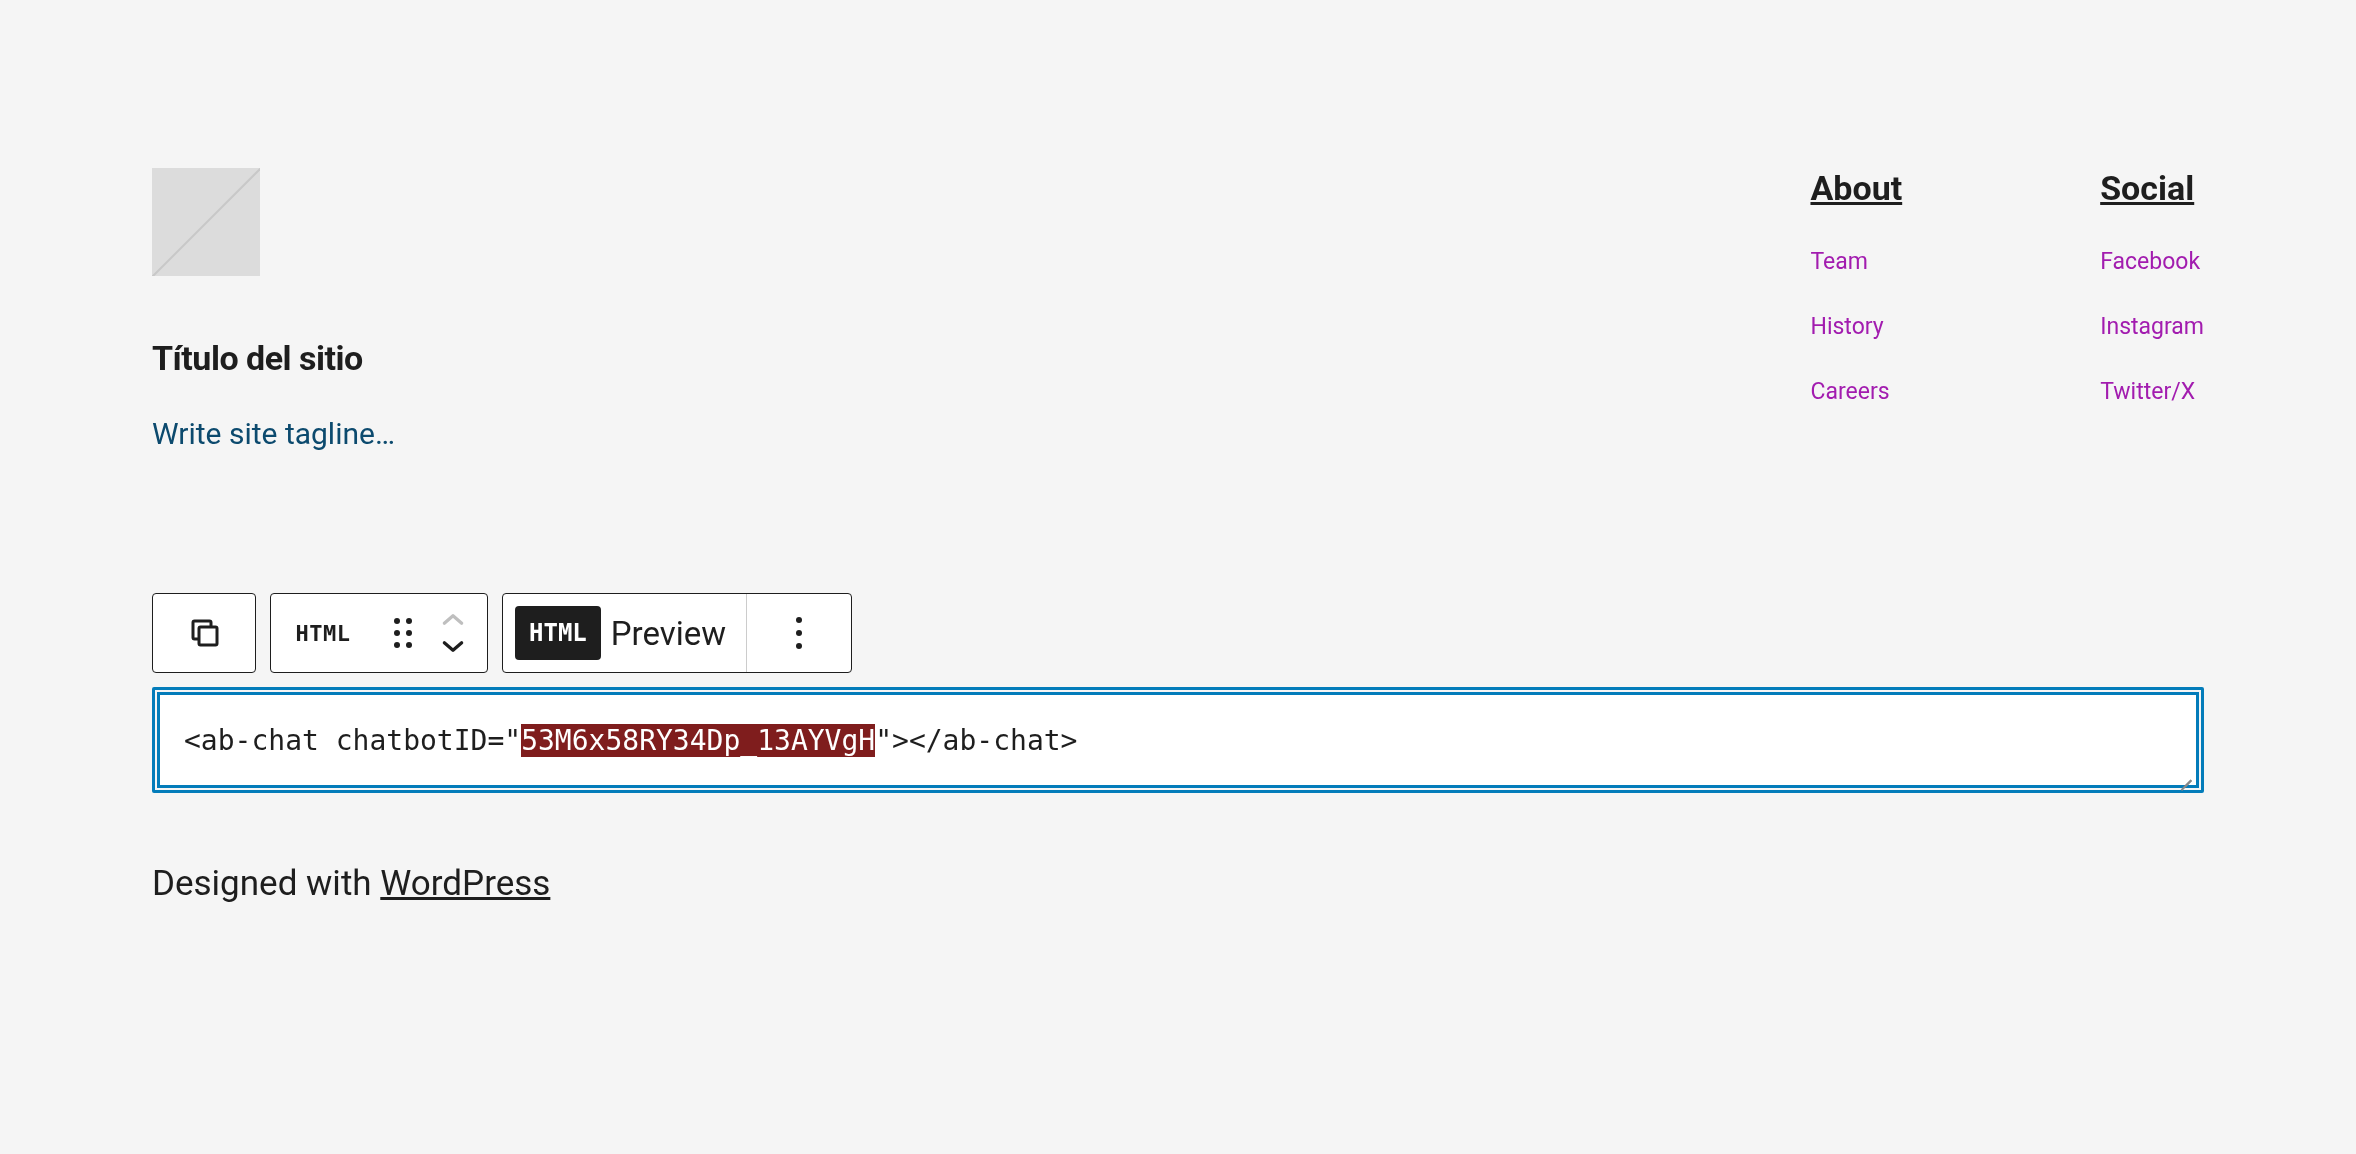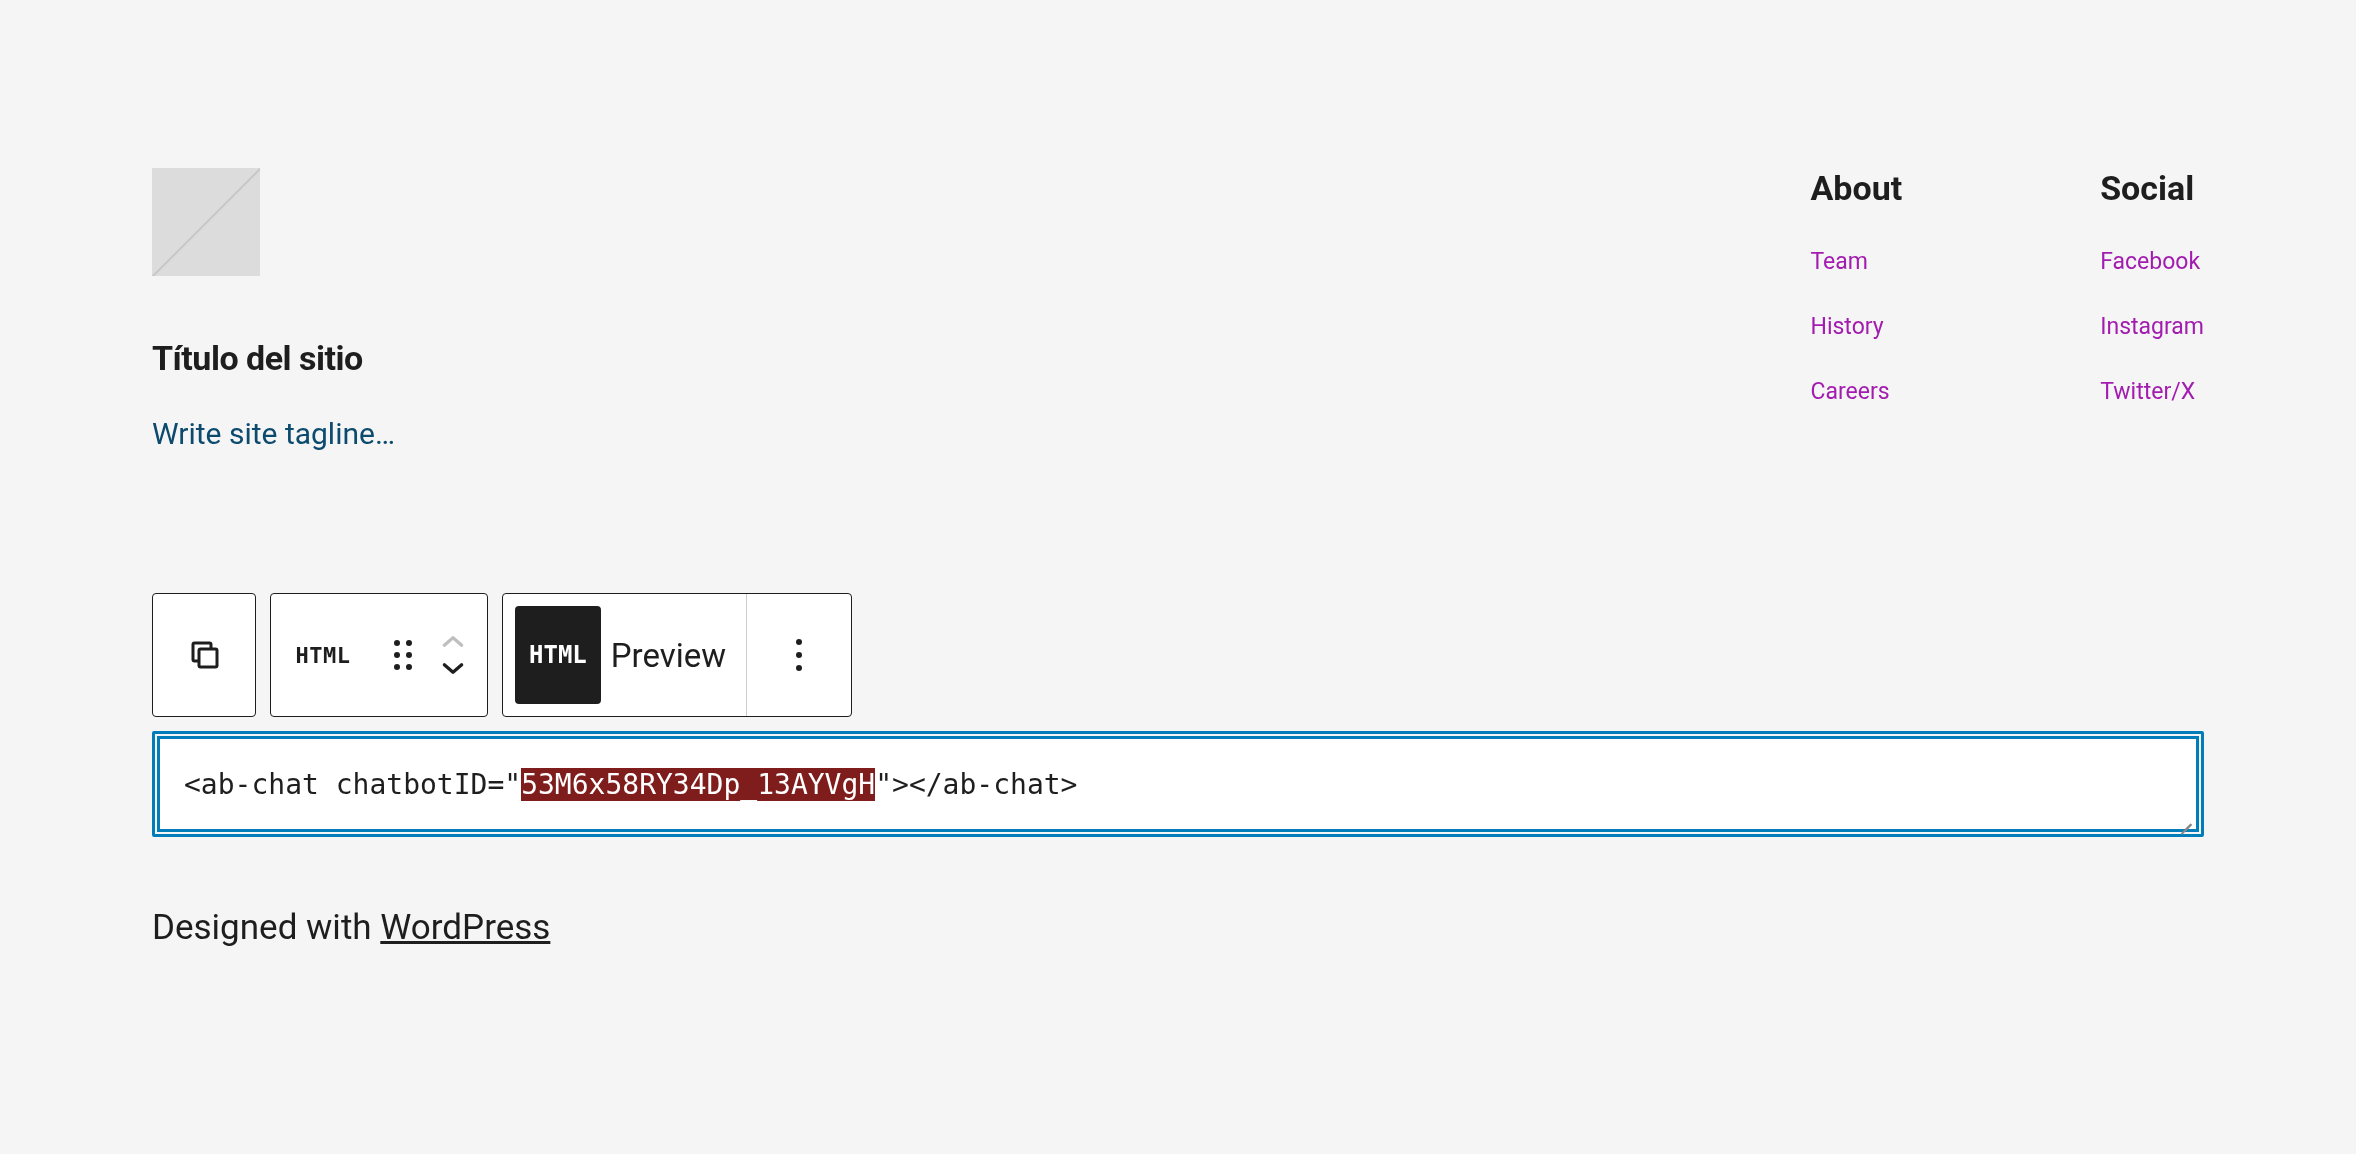--- a/index.html
+++ b/index.html
@@ -51,20 +51,21 @@
   }
   .nav-cols {
     display: flex;
     gap: 198px;
     padding-top: 0;
   }
   .nav-col h3 {
     font-size: 34px;
     font-weight: 700;
     margin-bottom: 40px;
+    text-decoration: underline;
   }
   .nav-col a {
     display: block;
     font-size: 23px;
     color: #a21caf;
     text-decoration: none;
     margin-bottom: 38px;
   }
   .editor-area {
     margin-top: 142px;
@@ -73,21 +74,21 @@
     display: flex;
     gap: 14px;
     margin-bottom: 14px;
   }
   .tool-box {
     display: flex;
     align-items: stretch;
     border: 1.5px solid #1e1e1e;
     border-radius: 4px;
     background: #fff;
-    height: 124px;
+    height: 80px;
   }
   .tool-btn {
     display: flex;
     align-items: center;
     justify-content: center;
     min-width: 104px;
     cursor: pointer;
     font-size: 24px;
     font-weight: 500;
   }

